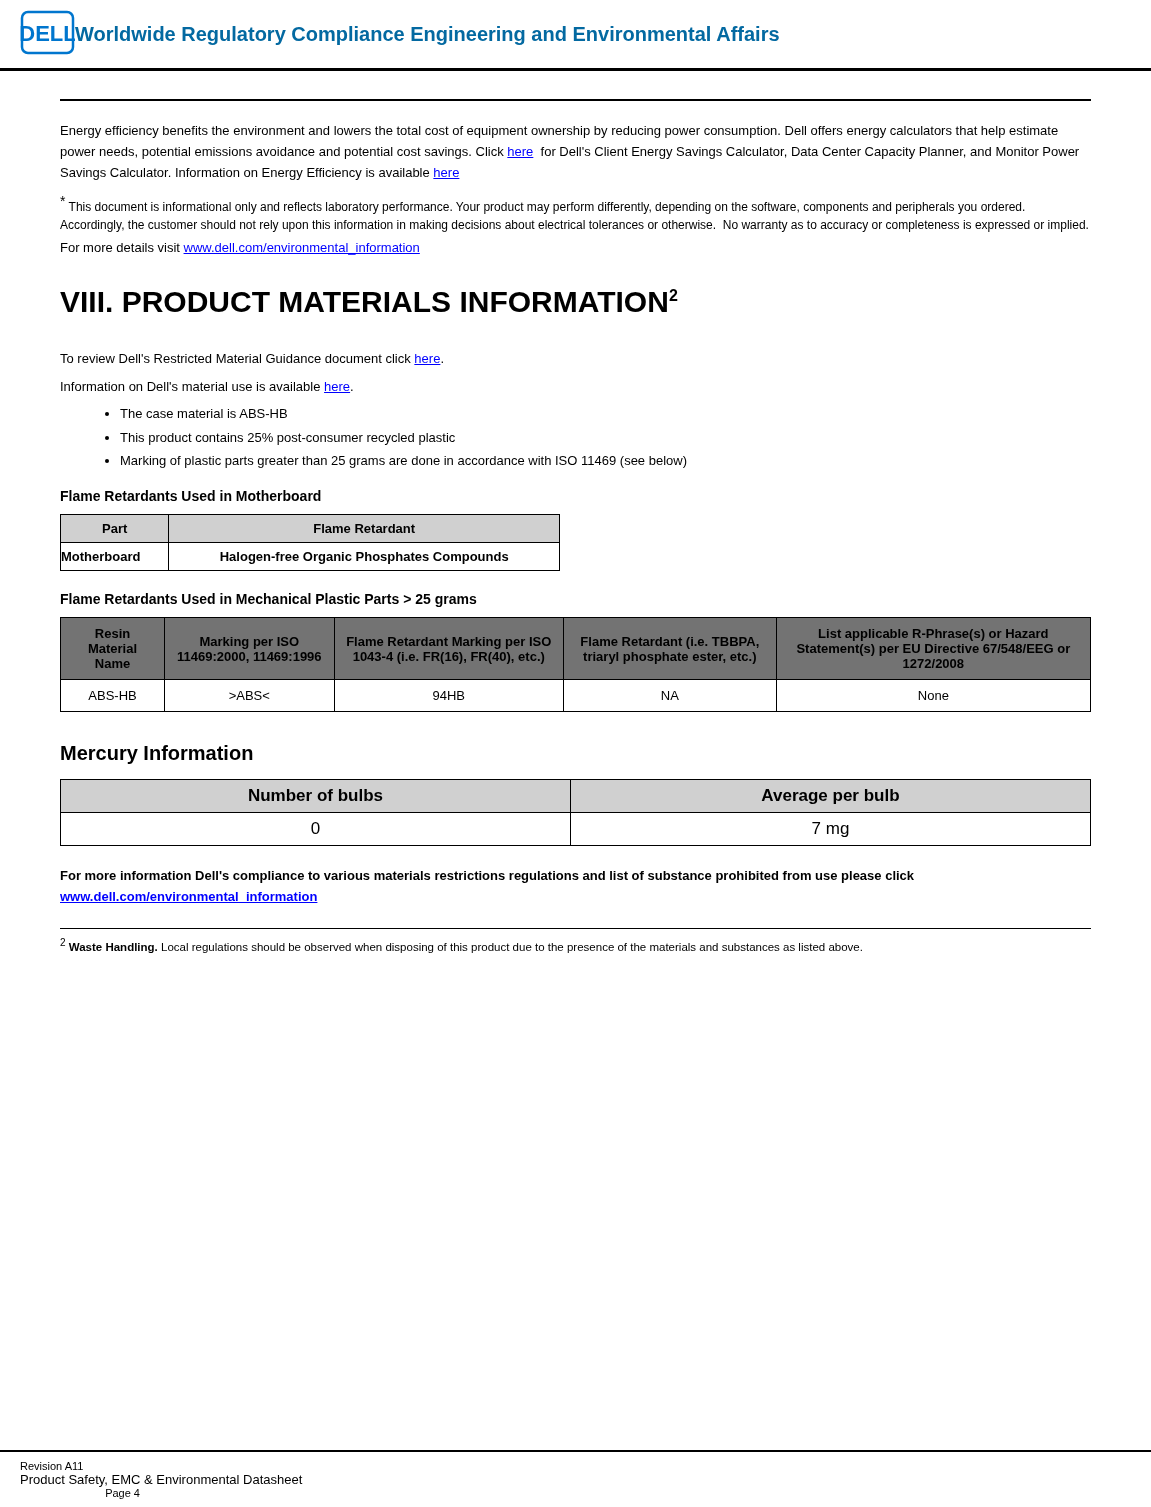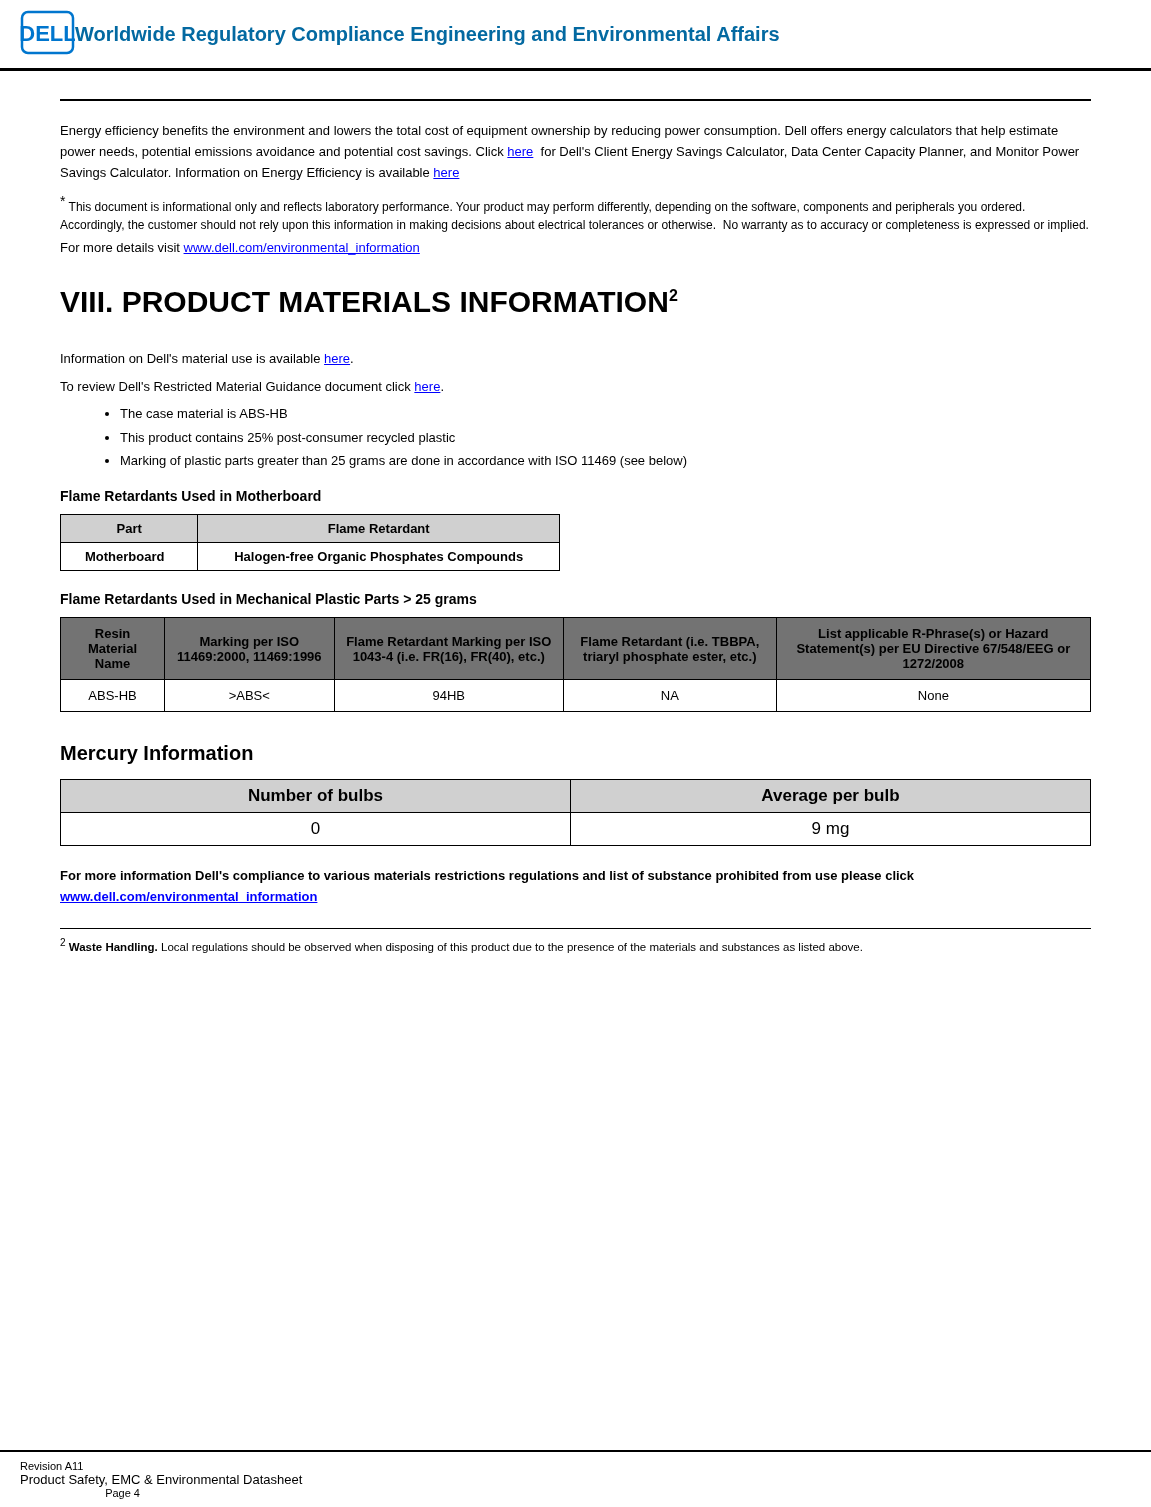--- a/index.html
+++ b/index.html
@@ -111,21 +111,21 @@
       border-collapse: collapse;
       margin-bottom: 20px;
     }
 
     .table-flame1 {
       width: 500px;
     }
 
     .table-flame1 th, .table-flame1 td {
       border: 1px solid #000;
-      padding: 6px 24px;
+      padding: 6px 0;
       font-size: 13px;
     }
 
     .table-flame1 th {
       background: #d0d0d0;
       font-weight: bold;
       text-align: center;
     }
 
     .table-flame1 td:first-child {
@@ -290,24 +290,24 @@
 
   <p class="visit-text">
     For more details visit <a>www.dell.com/environmental_information</a>
   </p>
 
   <h2 class="section-heading">
     <span>VIII. PRODUCT MATERIALS INFORMATION</span><sup>2</sup>
   </h2>
 
   <p class="info-text">
+    To review Dell's Restricted Material Guidance document click <a>here</a>.
+  </p>
+  <p class="info-text">
     Information on Dell's material use is available <a>here</a>.
-  </p>
-  <p class="info-text">
-    To review Dell's Restricted Material Guidance document click <a>here</a>.
   </p>
 
   <ul class="bullet-list">
     <li><span>The case material is ABS-HB</span></li>
     <li><span>This product contains 25% post-consumer recycled plastic</span></li>
     <li><span>Marking of plastic parts greater than 25 grams are done in accordance with ISO 11469 (see below)</span></li>
   </ul>
 
   <p class="subsection-heading">Flame Retardants Used in Motherboard</p>
 
@@ -354,21 +354,21 @@
   <table class="table-mercury">
     <thead>
       <tr>
         <th>Number of bulbs</th>
         <th>Average per bulb</th>
       </tr>
     </thead>
     <tbody>
       <tr>
         <td>0</td>
-        <td>9  mg</td>
+        <td>7  mg</td>
       </tr>
     </tbody>
   </table>
 
   <p class="bottom-bold-text">
     For more information Dell's compliance to various materials restrictions regulations and list of substance
     prohibited from use please click <a>www.dell.com/environmental_information</a>
   </p>
 
   <div class="footnote-section">

